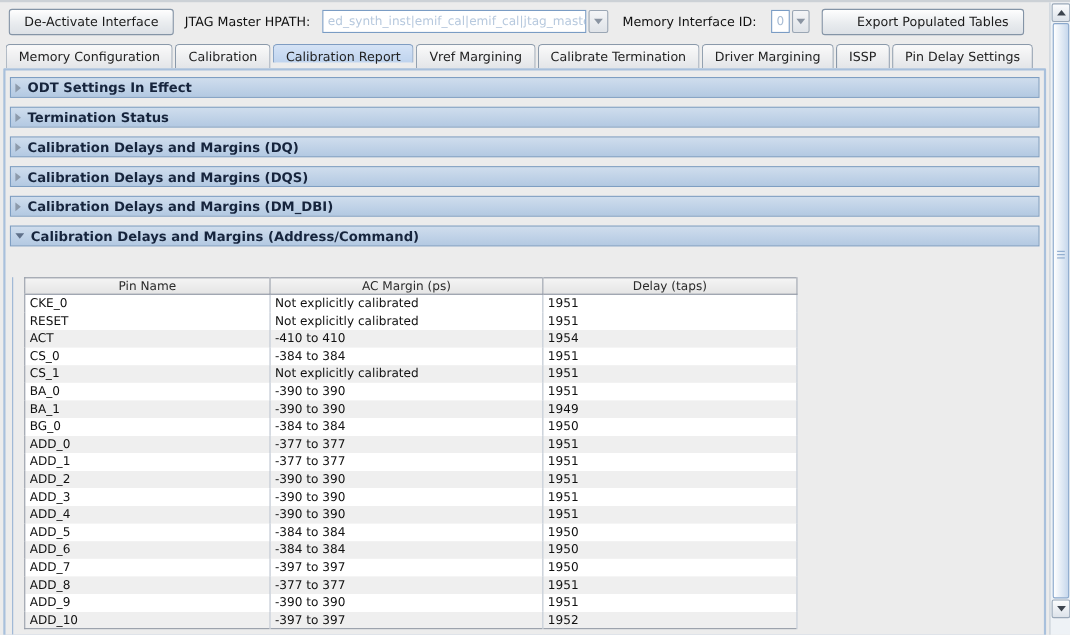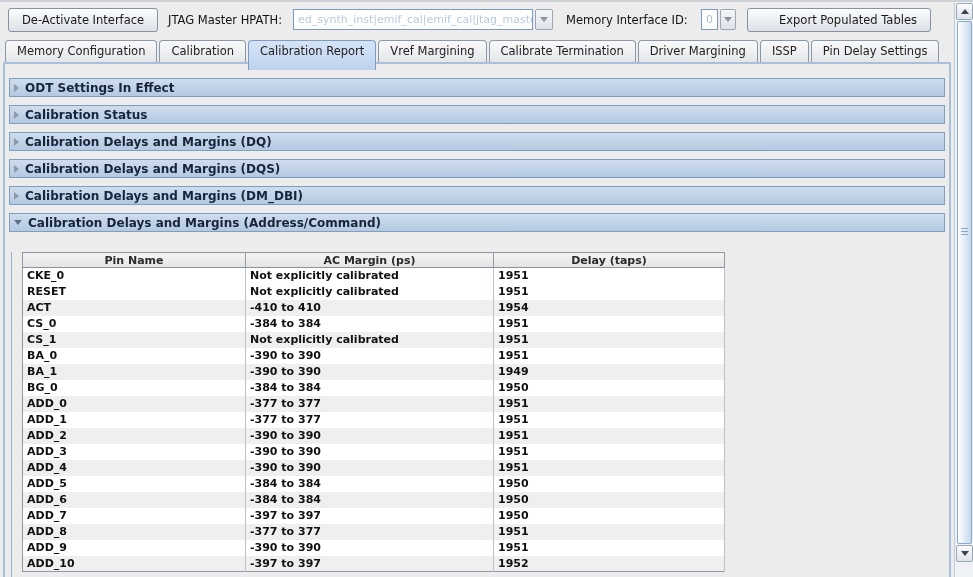--- a/index.html
+++ b/index.html
@@ -43,31 +43,31 @@
   .tabbar { position:absolute; left:5px; top:38px; height:22px; display:flex; gap:2px; z-index:3; }
   .tab {
     height:22px; padding:0 11px; line-height:21px; white-space:nowrap;
     background:linear-gradient(#fafafa,#e3e5e8);
     border:1px solid #8a99aa; border-bottom:none;
     border-radius:4px 4px 0 0; color:#222; cursor:pointer;
   }
   .tab.selected {
     background:linear-gradient(#d5e3f6,#bed3ee);
     border-color:#7e9cc2; position:relative; z-index:4;
-    height:30px; margin-bottom:-1px;text-align:right;
+    height:17px; margin-bottom:-1px;text-align:right;
   }
 
   
   .panel {
     position:absolute; left:3px; top:60px; width:948px; height:517px;
     background:#ececec;
     border:2px solid #a8c0dc; border-radius:1px;
     overflow:hidden; z-index:2;
   }
-  .panel-inner { position:absolute; inset:0; padding-top:14px; }
+  .panel-inner { position:absolute; inset:0; padding-top:6px; }
 
   .section-bar {
     height:19px; margin:0 4px 8px 4px;
     background:linear-gradient(#cfdded,#b3c9e2);
     border:1px solid #7e9ec2;
     display:flex; align-items:center; cursor:pointer;
   }
   .section-bar .expander { margin:0 6px 0 4px; }
   .tri-right { width:0; height:0; border-left:5px solid #8c9aab;
     border-top:4px solid transparent; border-bottom:4px solid transparent; }
@@ -78,27 +78,27 @@
   
   .content-left-line {
     position:absolute; left:6px; top:188px; bottom:0; width:1px; background:#9ab4d4;
   }
 
   
   .tablewrap { position:absolute; left:17px; top:188px; width:702px; }
   table.report { border-collapse:collapse; table-layout:fixed; width:702px;
     border:1px solid #939aa5; background:#fff; }
   table.report th {
-    height:15px; font-weight:bold; font-size:11px; color:#2a2a2a;
+    height:15px; font-weight:normal; font-size:11px; color:#2a2a2a;
     background:linear-gradient(#f4f4f4,#e4e4e4);
     border-right:1px solid #939aa5; border-bottom:1px solid #8a92a0;
     text-align:center; overflow:hidden; white-space:nowrap;
   }
   table.report td {
-    height:16px; font-size:11px; font-weight:bold; color:#111;
+    height:16px; font-size:11px; font-weight:normal; color:#111;
     padding:0 0 0 4px; border-right:1px solid #b9c2cd;
     overflow:hidden; white-space:nowrap;
   }
   table.report tr.alt td { background:#efefef; }
   table.report tr.plain td { background:#ffffff; }
 
   
   .vscroll { position:absolute; left:954px; top:0; width:19px; height:577px;
     background:#eef2f6; border-left:1px solid #c4ccd4; }
   .sb-btn {
@@ -176,21 +176,21 @@
 
 <div class="panel">
   <div class="panel-inner">
     <div id="section-list">
         <div class="section-bar">
     <span class="expander tri-right"></span>
     <span class="section-title">ODT Settings In Effect</span>
   </div>
         <div class="section-bar">
     <span class="expander tri-right"></span>
-    <span class="section-title">Calibration Status</span>
+    <span class="section-title">Termination Status</span>
   </div>
         <div class="section-bar">
     <span class="expander tri-right"></span>
     <span class="section-title">Calibration Delays and Margins (DQ)</span>
   </div>
         <div class="section-bar">
     <span class="expander tri-right"></span>
     <span class="section-title">Calibration Delays and Margins (DQS)</span>
   </div>
         <div class="section-bar">

